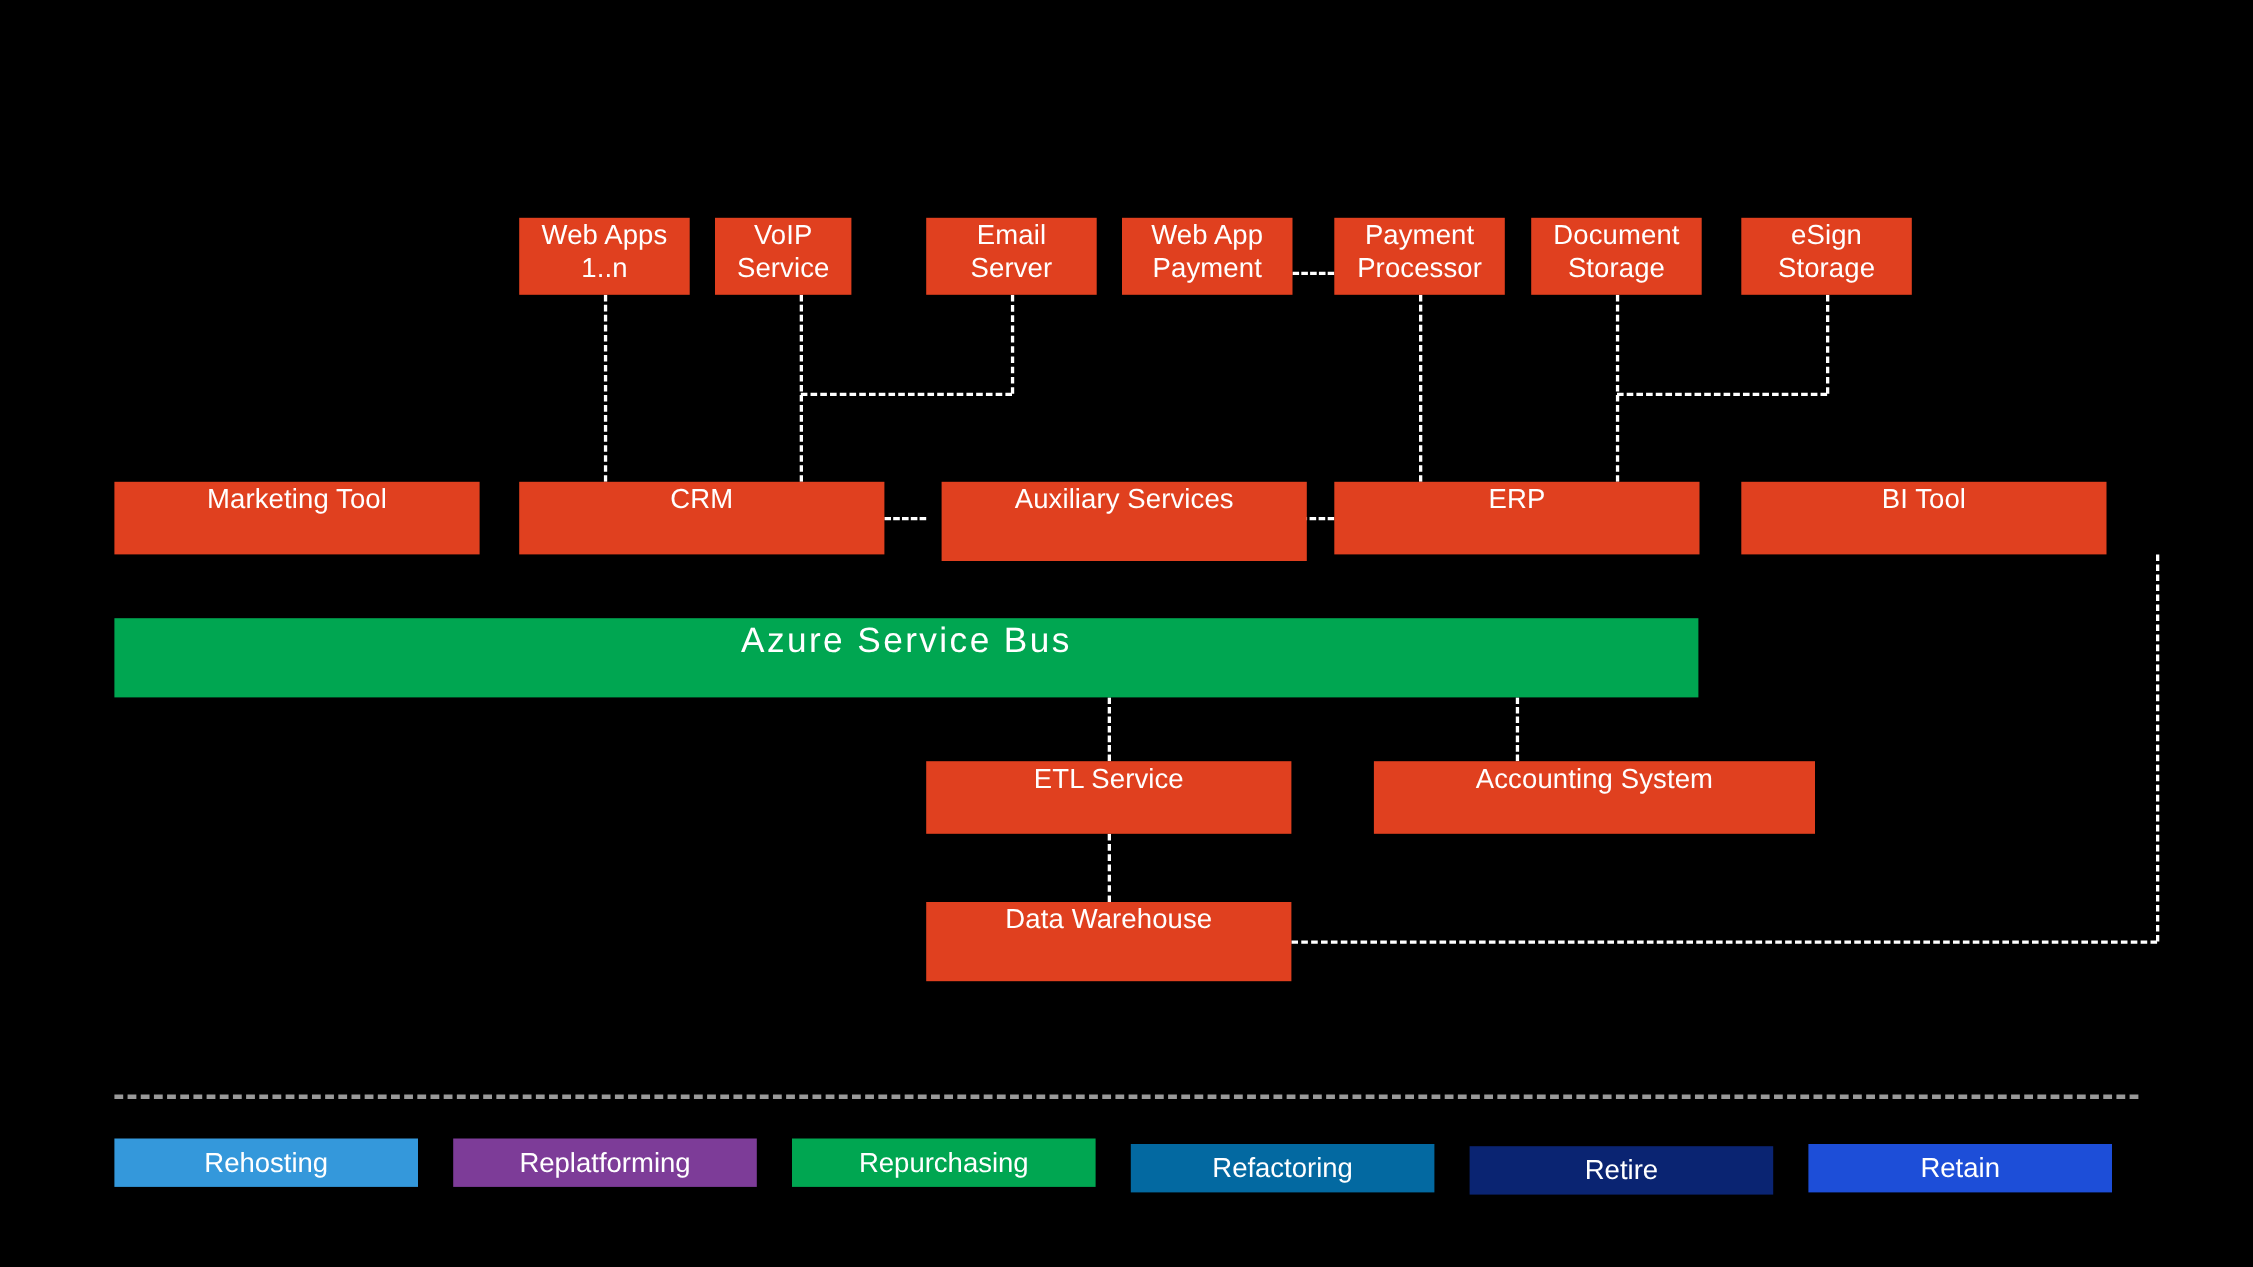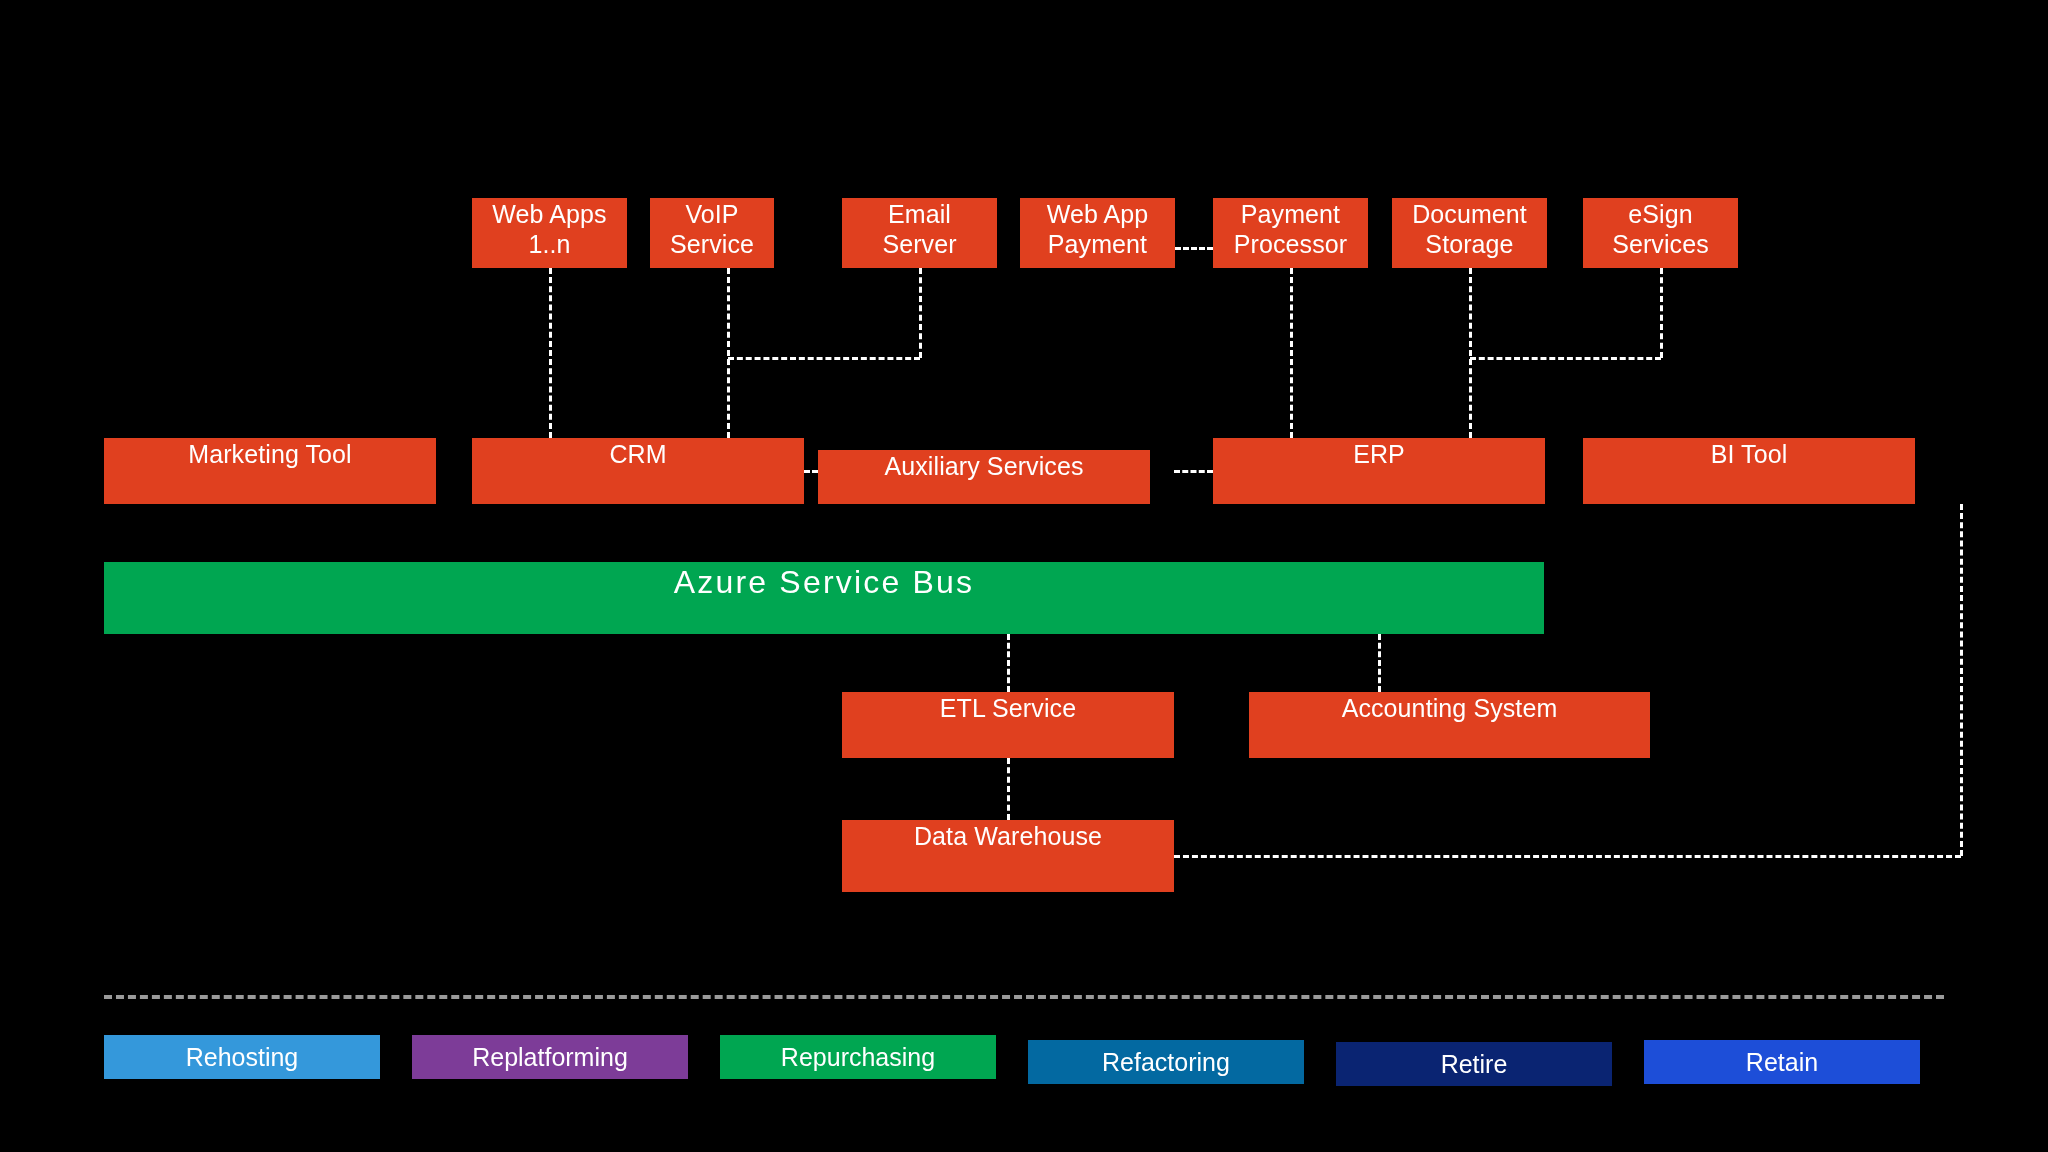--- a/index.html
+++ b/index.html
@@ -83,24 +83,24 @@
 1..n</span></div>
       <div class="node retain" style="left: 650px; top: 198px; width: 124px; height: 70px;"><span>VoIP Service</span></div>
       <div class="node retain" style="left: 842px; top: 198px; width: 155px; height: 70px;"><span>Email Server</span></div>
       <div class="node retain" style="left: 1020px; top: 198px; width: 155px; height: 70px;"><span>Web App
 Payment</span></div>
       <div class="node retain" style="left: 1213px; top: 198px; width: 155px; height: 70px;"><span>Payment
 Processor</span></div>
       <div class="node retain" style="left: 1392px; top: 198px; width: 155px; height: 70px;"><span>Document
 Storage</span></div>
       <div class="node retain" style="left: 1583px; top: 198px; width: 155px; height: 70px;"><span>eSign
-Services</span></div>
+Storage</span></div>
       <div class="node retain" style="left: 104px; top: 438px; width: 332px; height: 66px;"><span>Marketing Tool</span></div>
       <div class="node retain" style="left: 472px; top: 438px; width: 332px; height: 66px;"><span>CRM</span></div>
-      <div class="node retain" style="left: 818px; top: 438px; width: 332px; height: 54px; margin-top: 12px;"><span>Auxiliary Services</span></div>
+      <div class="node retain" style="left: 856px; top: 438px; width: 332px; height: 72px;"><span>Auxiliary Services</span></div>
       <div class="node retain" style="left: 1213px; top: 438px; width: 332px; height: 66px;"><span>ERP</span></div>
       <div class="node retain" style="left: 1583px; top: 438px; width: 332px; height: 66px;"><span>BI Tool</span></div>
       <div class="node repurchasing" style="left: 104px; top: 562px; width: 1440px; height: 72px;"><span class="bus-label">Azure Service Bus</span></div>
       <div class="node retain" style="left: 842px; top: 692px; width: 332px; height: 66px;"><span>ETL Service</span></div>
       <div class="node retain" style="left: 1213px; top: 692px; width: 401px; height: 66px; margin-left: 36px;"><span>Accounting System</span></div>
       <div class="node retain" style="left: 842px; top: 820px; width: 332px; height: 72px;"><span>Data Warehouse</span></div>
     </div>
   <div id="connectors-layer">
       <div class="conn v" style="left: 548.5px; top: 268px; height: 170px;"></div>
       <div class="conn v" style="left: 726.5px; top: 268px; height: 170px;"></div>

